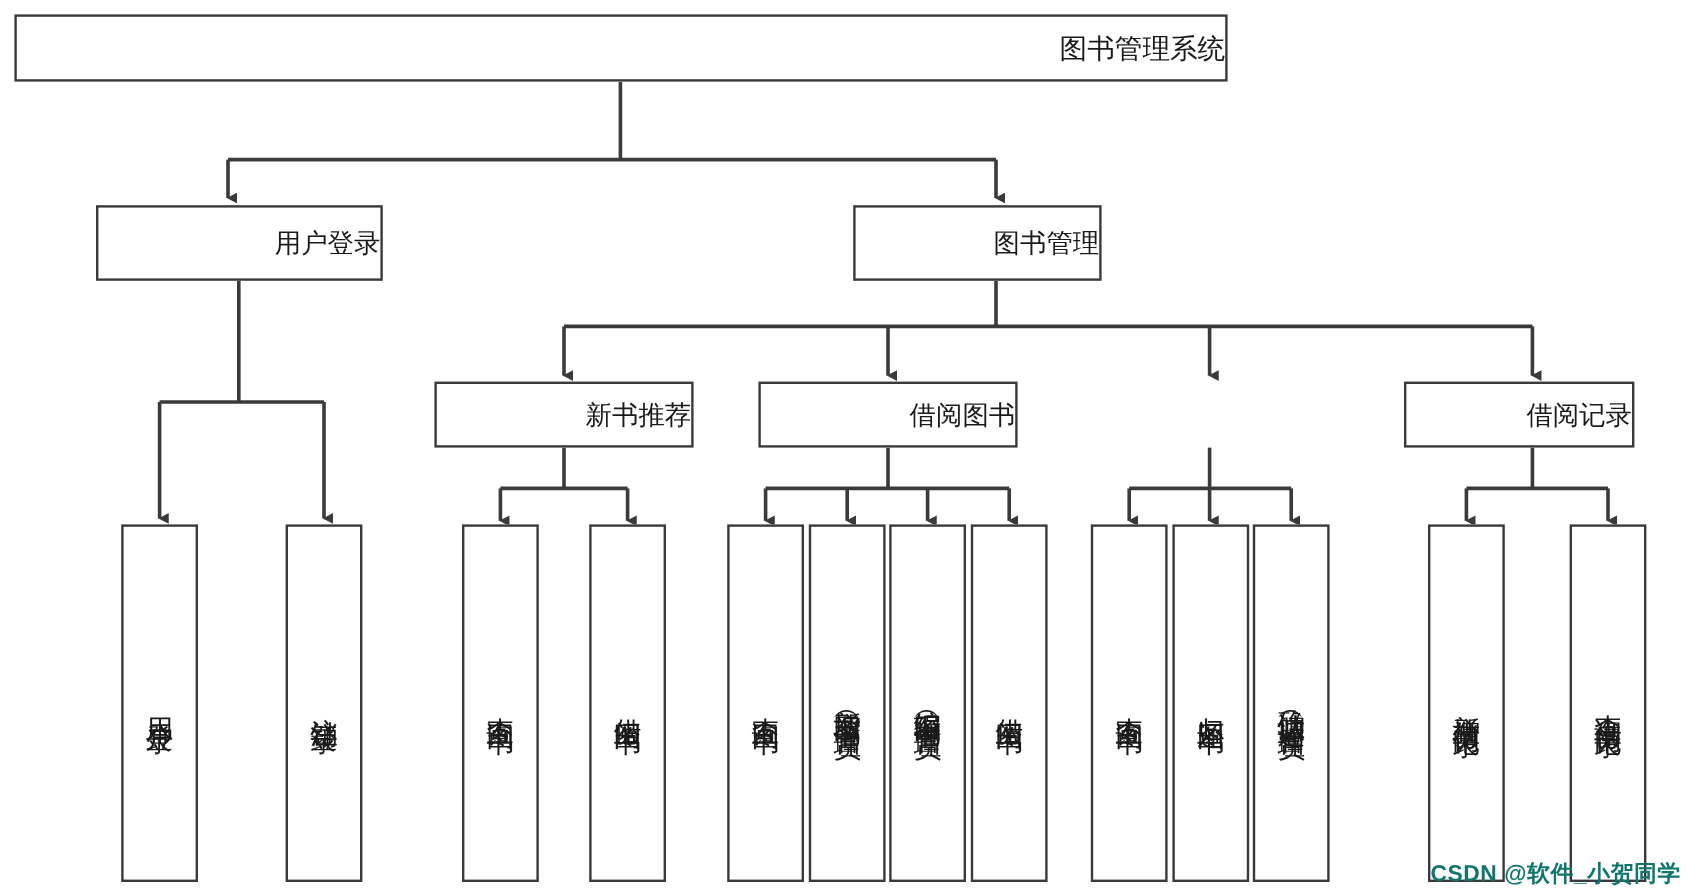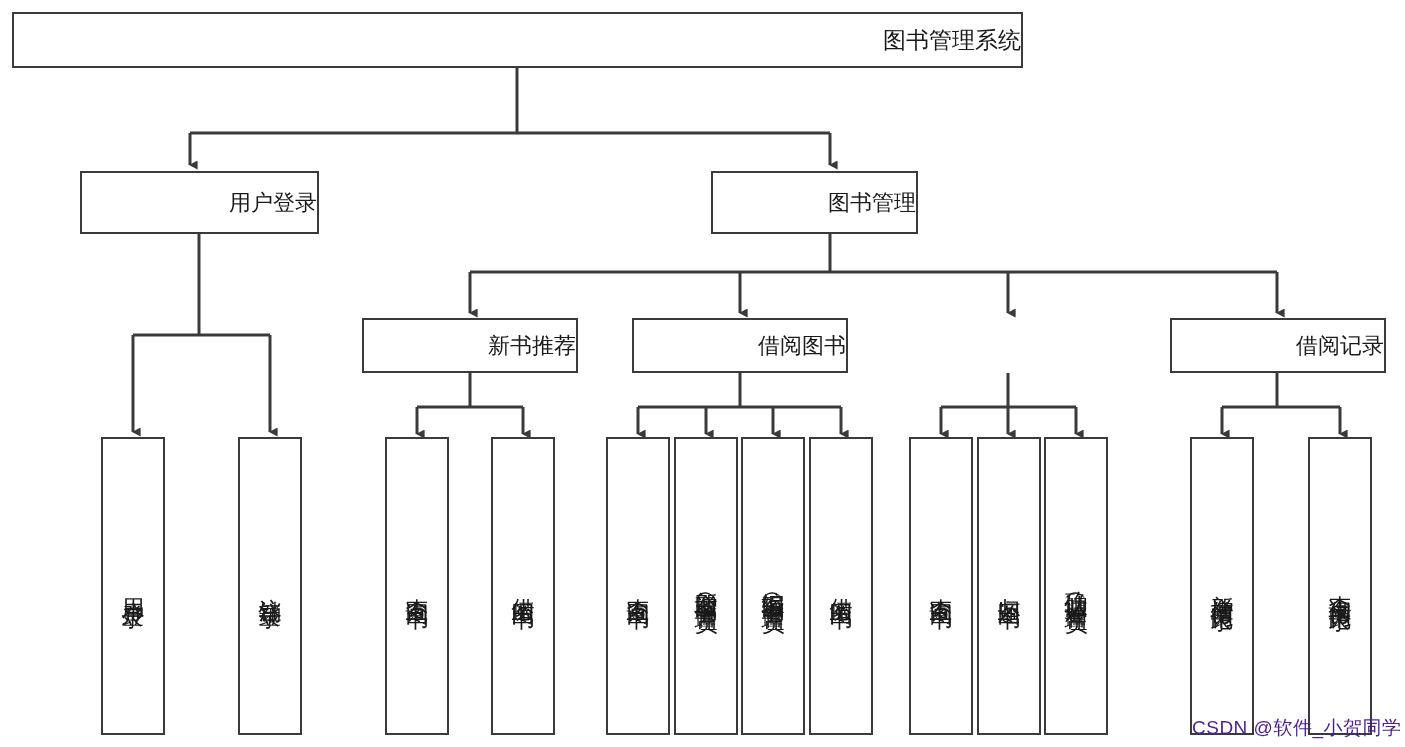--- a/index.html
+++ b/index.html
@@ -52,24 +52,25 @@
     writing-mode: vertical-rl;
     text-orientation: upright;
     font-size: 23px;
     letter-spacing: 3px;
     line-height: 1;
     white-space: nowrap;
   }
   .watermark {
     position: absolute;
     font-size: 19px;
-    color: #4c1d95;
+    color: #0f766e;
     white-space: nowrap;
     letter-spacing: 0.5px;
     pointer-events: none;
+    font-weight: bold;
   }
 </style>
 </head>
 <body>
 
 <div id="canvas">
 
   <svg class="svg-layer" viewBox="0 0 1405 747">
     <defs>
       <marker id="arrow" markerWidth="9" markerHeight="9" refX="4.5" refY="7.6" orient="auto" markerUnits="userSpaceOnUse">
@@ -132,21 +133,21 @@
   <div class="node node-l2" style="left:711px; top:171px; width:207px; height:63px;">
     <span class="label">图书管理</span>
   </div>
 
   <div class="node node-l3" style="left:362px; top:318px; width:216px; height:55px;">
     <span class="label">新书推荐</span>
   </div>
   <div class="node node-l3" style="left:632px; top:318px; width:216px; height:55px;">
     <span class="label">借阅图书</span>
   </div>
-  <div class="node node-l3" style="left:1170px; top:318px; width:216px; height:55px;">
+  <div class="node node-l3" style="left:1170px; top:318px; width:192px; height:55px;">
     <span class="label">借阅记录</span>
   </div>
 
   <div class="node node-leaf" style="left:101px; top:437px; width:64px; height:298px;">
     <span class="label">用户登录</span>
   </div>
   <div class="node node-leaf" style="left:238px; top:437px; width:64px; height:298px;">
     <span class="label">注销登录</span>
   </div>
 

